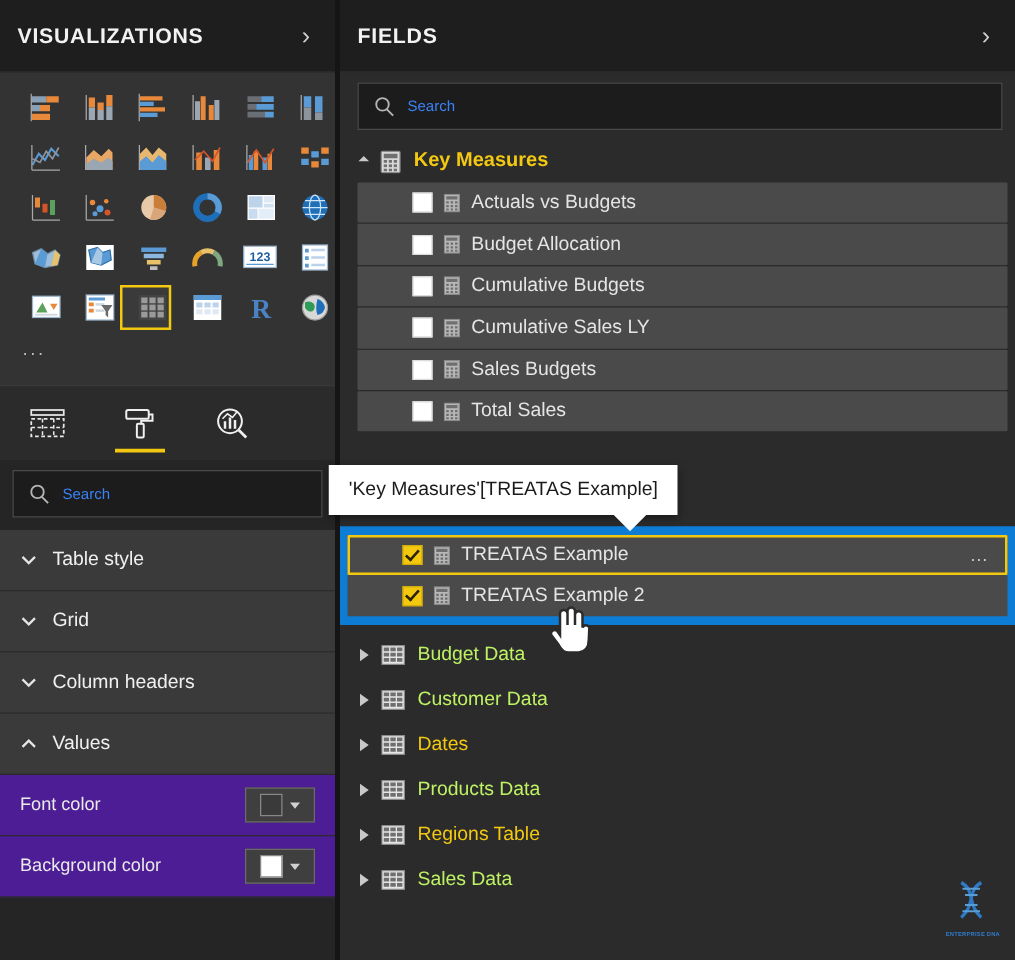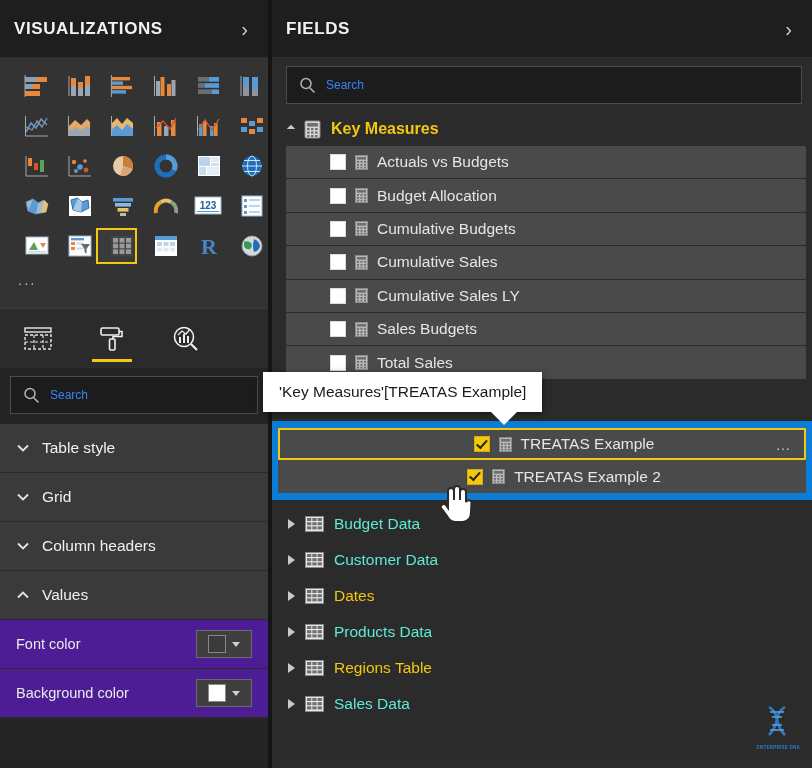--- a/index.html
+++ b/index.html
@@ -158,30 +158,30 @@
     content: ""; width: 4px; height: 9px;
     border: solid #2a2200; border-width: 0 2.4px 2.4px 0;
     transform: rotate(42deg) translate(-1px,-1px);
   }
   .m-name { color: #e5e5e5; font-size: 15.5px; white-space: nowrap; }
 
   .table-row {
     height: 36px; display: flex; align-items: center; gap: 10px;
     padding-left: 14px; cursor: pointer;
   }
-  .t-name { font-size: 15.5px; color: #5eead4; }
+  .t-name { font-size: 15.5px; color: #bef264; }
   .t-name.hl { color: #f2c811; }
 
   
   .sel-block {
     position: absolute; left: 0; right: 0;
     background: #0c7cd5; padding: 6px 6px 6px 6px;
     box-shadow: 0 0 0 1px #0c7cd5;
   }
-  .sel-block .measure-row { margin: 0 0 0 0; background: #4a4a4a; justify-content: center; }
+  .sel-block .measure-row { margin: 0 0 0 0; background: #4a4a4a; }
   .sel-block .measure-row.focused { outline: 2px solid #f2c811; outline-offset: -2px; }
   .ellipsis {
     position: absolute; right: 14px; top: 50%; transform: translateY(-50%);
     color: #cccccc; font-size: 15px; letter-spacing: 1.5px;
   }
 
   
   .tooltip {
     position: absolute; background: #ffffff;
     color: #1b1b1b; font-size: 15.5px;
@@ -658,37 +658,20 @@
             <rect x="5.5" y="6" width="2" height="1.8" fill="#6f6f6f"></rect>
             <rect x="9" y="6" width="2" height="1.8" fill="#6f6f6f"></rect>
             <rect x="2" y="9" width="2" height="1.8" fill="#6f6f6f"></rect>
             <rect x="5.5" y="9" width="2" height="1.8" fill="#6f6f6f"></rect>
             <rect x="9" y="9" width="2" height="1.8" fill="#6f6f6f"></rect>
             <rect x="2" y="11.8" width="2" height="1.6" fill="#6f6f6f"></rect>
             <rect x="5.5" y="11.8" width="2" height="1.6" fill="#6f6f6f"></rect>
             <rect x="9" y="11.8" width="2" height="1.6" fill="#6f6f6f"></rect>
           </svg>
         <span class="m-name">Cumulative Budgets</span>
-      </div>
-      <div class="measure-row">
-        <span class="chk"></span>
-        <svg width="13" height="15" viewBox="0 0 13 15">
-            <rect x="0.5" y="0.5" width="12" height="14" fill="#b8b8b8" stroke="#8a8a8a"></rect>
-            <rect x="2" y="2" width="9" height="2.6" fill="#6f6f6f"></rect>
-            <rect x="2" y="6" width="2" height="1.8" fill="#6f6f6f"></rect>
-            <rect x="5.5" y="6" width="2" height="1.8" fill="#6f6f6f"></rect>
-            <rect x="9" y="6" width="2" height="1.8" fill="#6f6f6f"></rect>
-            <rect x="2" y="9" width="2" height="1.8" fill="#6f6f6f"></rect>
-            <rect x="5.5" y="9" width="2" height="1.8" fill="#6f6f6f"></rect>
-            <rect x="9" y="9" width="2" height="1.8" fill="#6f6f6f"></rect>
-            <rect x="2" y="11.8" width="2" height="1.6" fill="#6f6f6f"></rect>
-            <rect x="5.5" y="11.8" width="2" height="1.6" fill="#6f6f6f"></rect>
-            <rect x="9" y="11.8" width="2" height="1.6" fill="#6f6f6f"></rect>
-          </svg>
-        <span class="m-name">Cumulative Sales</span>
       </div>
       <div class="measure-row">
         <span class="chk"></span>
         <svg width="13" height="15" viewBox="0 0 13 15">
             <rect x="0.5" y="0.5" width="12" height="14" fill="#b8b8b8" stroke="#8a8a8a"></rect>
             <rect x="2" y="2" width="9" height="2.6" fill="#6f6f6f"></rect>
             <rect x="2" y="6" width="2" height="1.8" fill="#6f6f6f"></rect>
             <rect x="5.5" y="6" width="2" height="1.8" fill="#6f6f6f"></rect>
             <rect x="9" y="6" width="2" height="1.8" fill="#6f6f6f"></rect>
             <rect x="2" y="9" width="2" height="1.8" fill="#6f6f6f"></rect>

